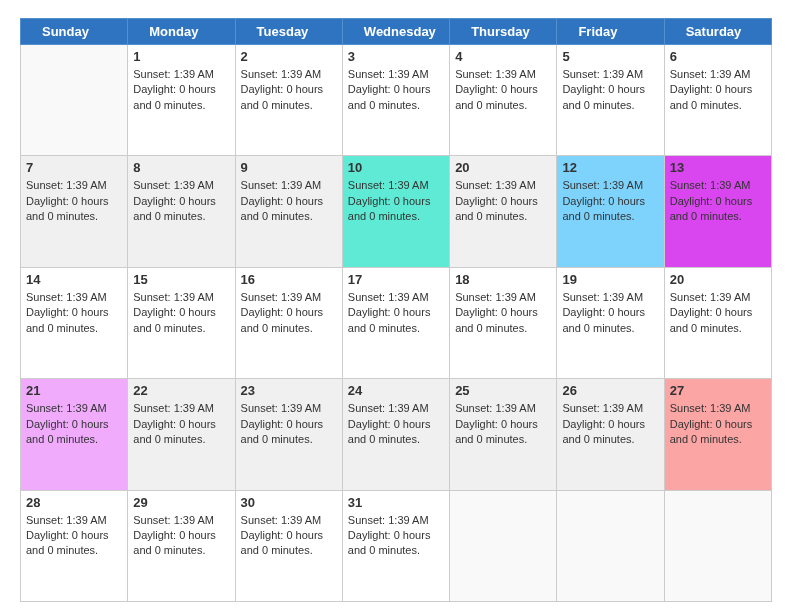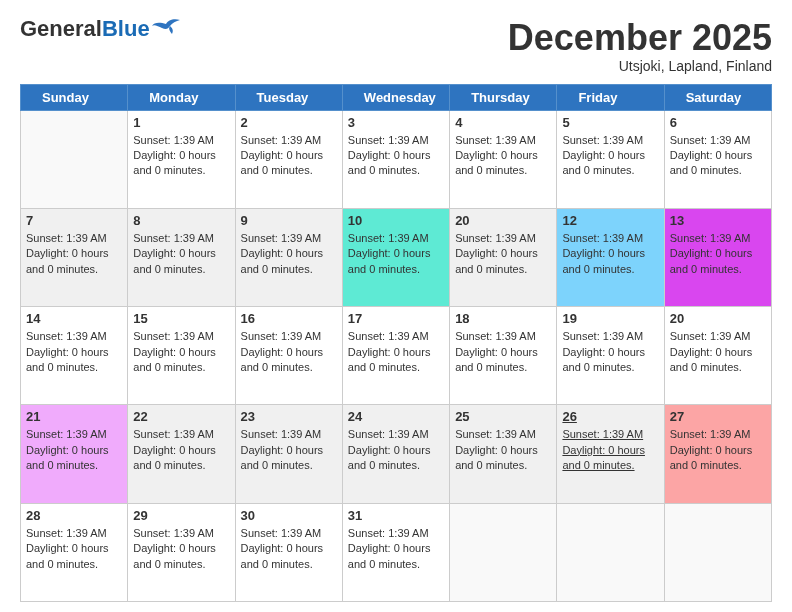--- a/index.html
+++ b/index.html
@@ -86,37 +86,20 @@
       line-height: 1.4;
     }
     .empty-cell {
       background: #f9f9f9;
     }
   </style>
 </head>
 <body>
 
 <div class="page">
-  <div class="header">
-    <div class="logo">
-      <div style="display:flex; align-items:center;">
-        <span class="logo-text">
-          <span>General</span><span class="blue">Blue</span>
-        </span>
-        <svg width="28" height="22" viewBox="0 0 28 22" style="margin-left:2px; margin-top:-4px;">
-          <path d="M14 8 C16 4, 22 2, 28 4 C24 5, 20 7, 18 10 C16 13, 14 14, 10 12 C6 10, 2 8, 0 10 C2 6, 8 6, 14 8Z" fill="#2e74c0"></path>
-          <path d="M18 10 C20 12, 22 14, 20 18 C18 15, 16 13, 18 10Z" fill="#2e74c0"></path>
-        </svg>
-      </div>
-    </div>
-    <div class="title-section">
-      <div class="month-title">December 2025</div>
-      <div class="location">Utsjoki, Lapland, Finland</div>
-    </div>
-  </div>
 
   <table class="calendar">
     <thead>
       <tr>
         <th>Sunday</th>
         <th>Monday</th>
         <th>Tuesday</th>
         <th>Wednesday</th>
         <th>Thursday</th>
         <th>Friday</th>
@@ -275,21 +258,21 @@
             <div class="day-info" style="white-space: pre-line;">Sunset: 1:39 AM
 Daylight: 0 hours
 and 0 minutes.</div>
           </td>
           <td style="background: rgb(240, 240, 240);">
             <span class="day-number">25</span>
             <div class="day-info" style="white-space: pre-line;">Sunset: 1:39 AM
 Daylight: 0 hours
 and 0 minutes.</div>
           </td>
-          <td style="background: rgb(240, 240, 240); text-decoration: underline;">
+          <td style="background: rgb(240, 240, 240);">
             <span class="day-number">26</span>
             <div class="day-info" style="white-space: pre-line;">Sunset: 1:39 AM
 Daylight: 0 hours
 and 0 minutes.</div>
           </td>
           <td style="background: #fca5a5;">
             <span class="day-number">27</span>
             <div class="day-info" style="white-space: pre-line;">Sunset: 1:39 AM
 Daylight: 0 hours
 and 0 minutes.</div>

